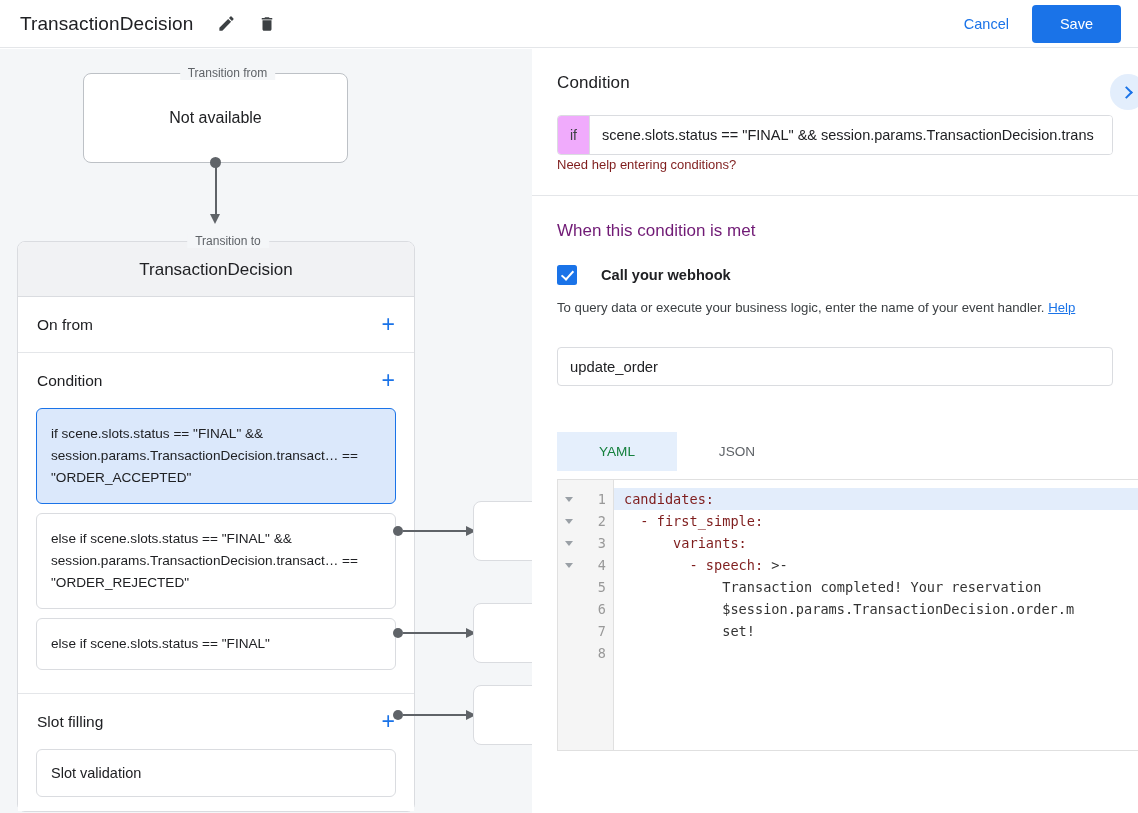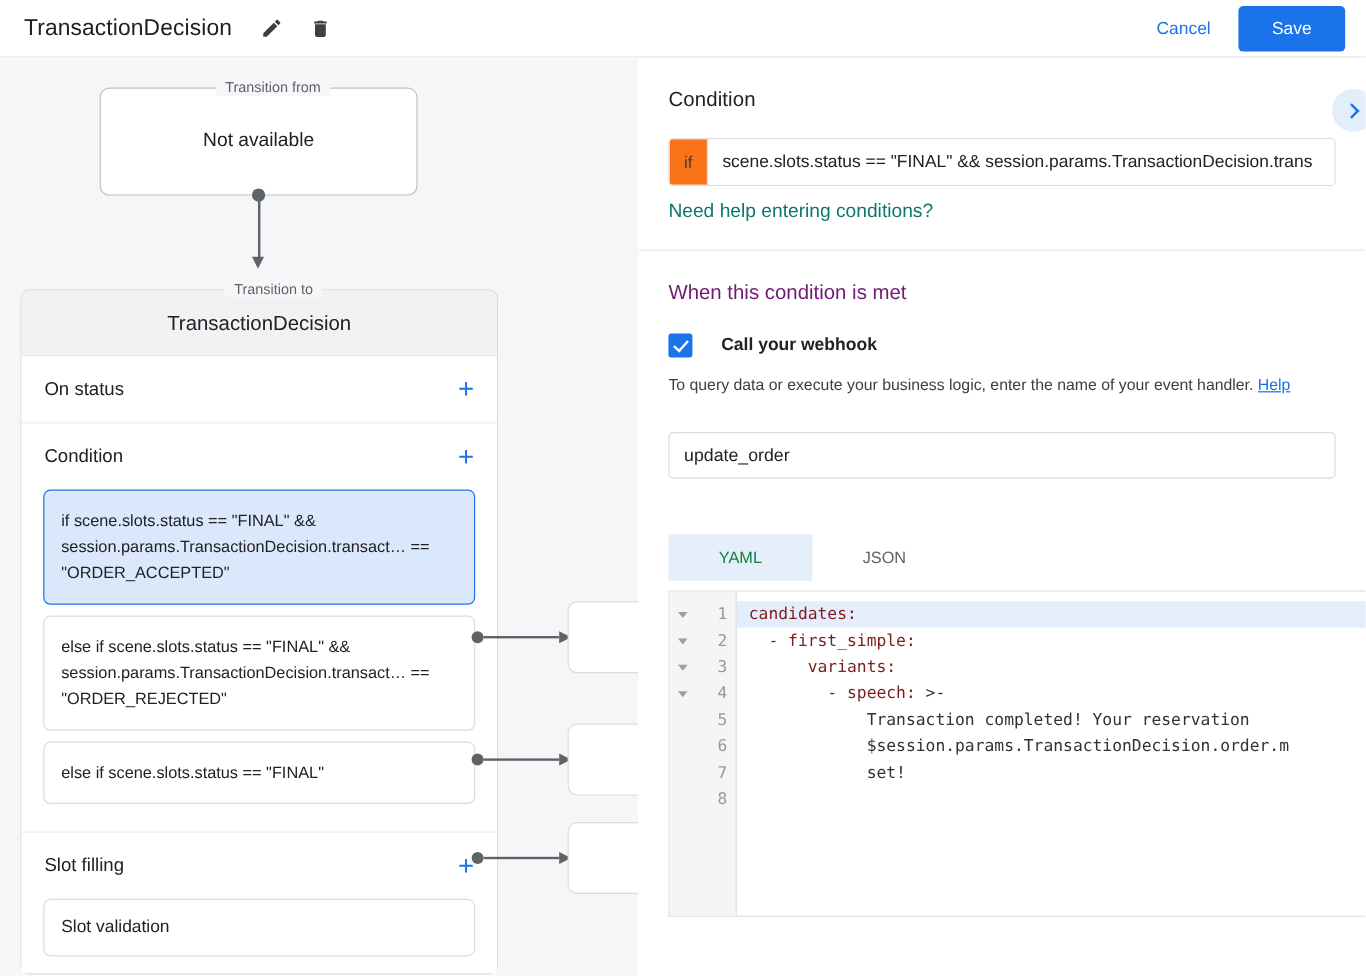--- a/index.html
+++ b/index.html
@@ -218,35 +218,35 @@
     transform: rotate(45deg);
     margin-left: -3px;
   }
   .if-row {
     display: flex; margin-top: 22px;
     border: 1px solid #dadce0; border-radius: 4px;
     height: 40px; overflow: hidden;
   }
   .if-label {
     width: 32px; flex: none;
-    background: #f97316;
+    background: #f0abfc;
     border-right: 1px solid #dadce0;
     display: flex; align-items: center; justify-content: center;
     font-size: 14px; color: #3c4043;
   }
   .if-input {
     flex: 1; border: none; outline: none;
     padding: 0 12px;
     font-size: 14.5px; color: #202124;
     font-family: "Liberation Sans", sans-serif;
     background: #fff;
   }
   .help-link {
-    display: inline-block; margin-top: 13px;
-    color: #0f766e; font-size: 16px; cursor: pointer;
+    display: inline-block; margin-top: 2px;
+    color: #7f1d1d; font-size: 13px; cursor: pointer;
   }
 
   .rp-section-met { padding: 25px 25px 0 25px; }
   .rp-h2 { font-size: 17px; color: #701a75; margin-bottom: 24px; }
 
   .cb-row { display: flex; align-items: center; gap: 24px; }
   .checkbox {
     width: 20px; height: 20px; flex: none;
     background: #1a73e8; border-radius: 2.5px;
     position: relative; cursor: pointer;
@@ -371,21 +371,21 @@
 
   <div class="fs" id="transition-to">
     <span class="fs-legend">Transition to</span>
 
     <div class="scene-head">
       <div class="scene-name">TransactionDecision</div>
     </div>
 
     <div class="section">
       <div class="section-head">
-        <span class="sh-label">On status</span>
+        <span class="sh-label">On from</span>
         <span class="plus">+</span>
       </div>
     </div>
 
     <div class="section">
       <div class="section-head">
         <span class="sh-label">Condition</span>
         <span class="plus">+</span>
       </div>
       <div class="section-body">

